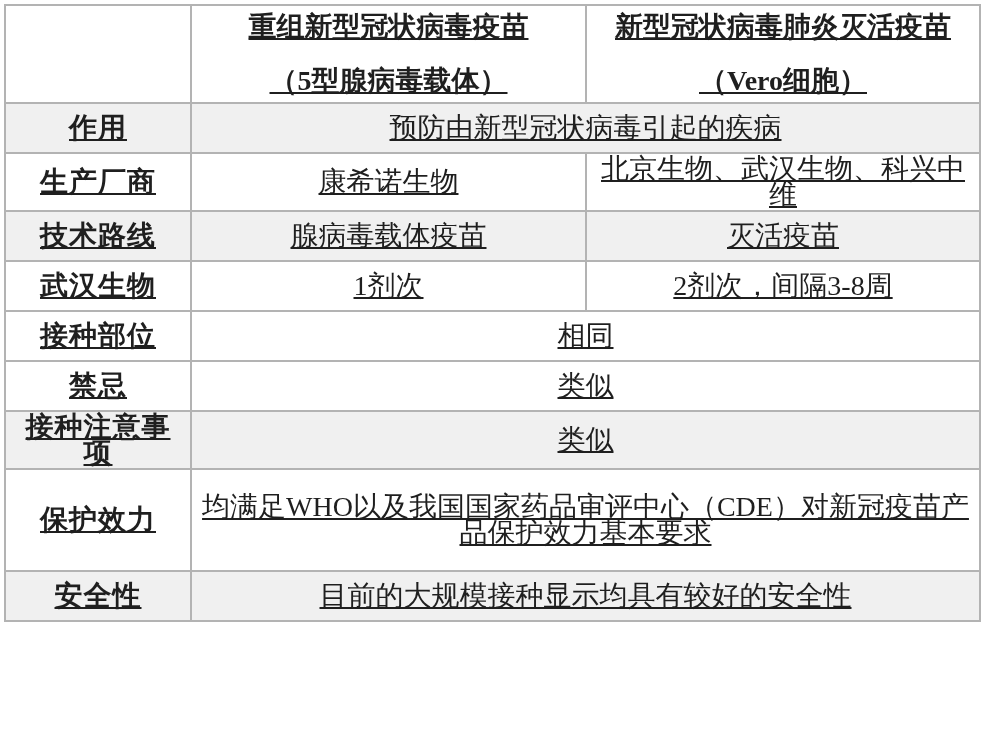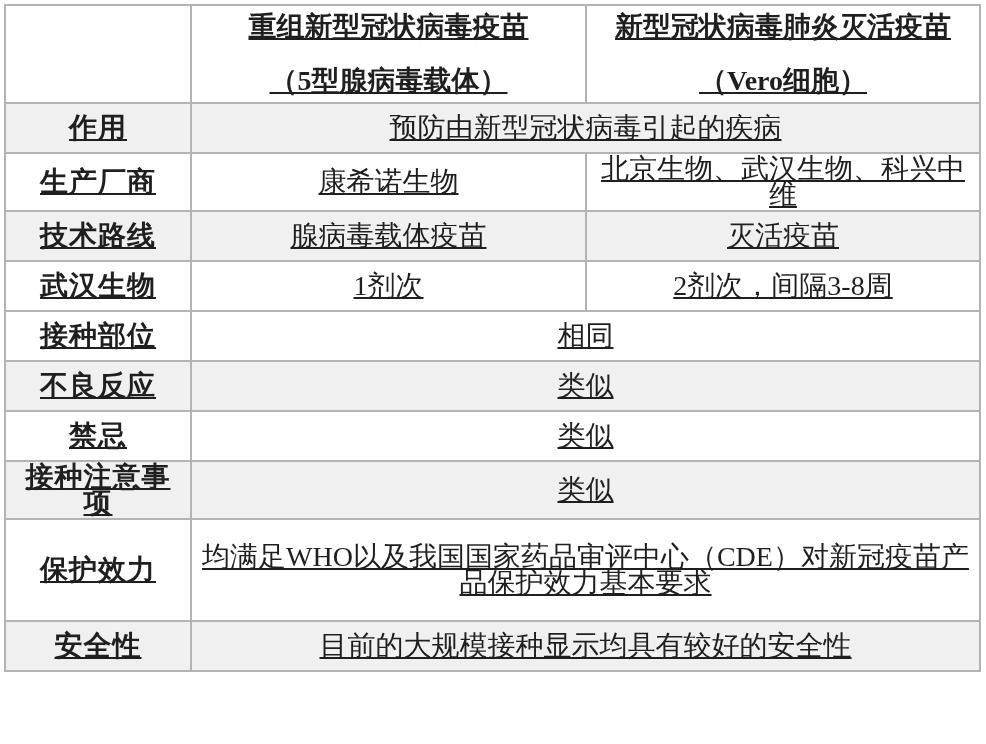--- a/index.html
+++ b/index.html
@@ -102,24 +102,20 @@
       <td class="val">1剂次</td>
       <td class="val">2剂次，间隔3-8周</td>
     </tr>
 
 
     <tr class="row">
       <td class="label">接种部位</td>
       <td class="val" colspan="2">相同</td>
     </tr>
 
-    <tr class="row shaded">
-      <td class="label">不良反应</td>
-      <td class="val" colspan="2">类似</td>
-    </tr>
 
     <tr class="row">
       <td class="label">禁忌</td>
       <td class="val" colspan="2">类似</td>
     </tr>
 
     <tr class="row shaded">
       <td class="label">接种注意事项</td>
       <td class="val" colspan="2">类似</td>
     </tr>

